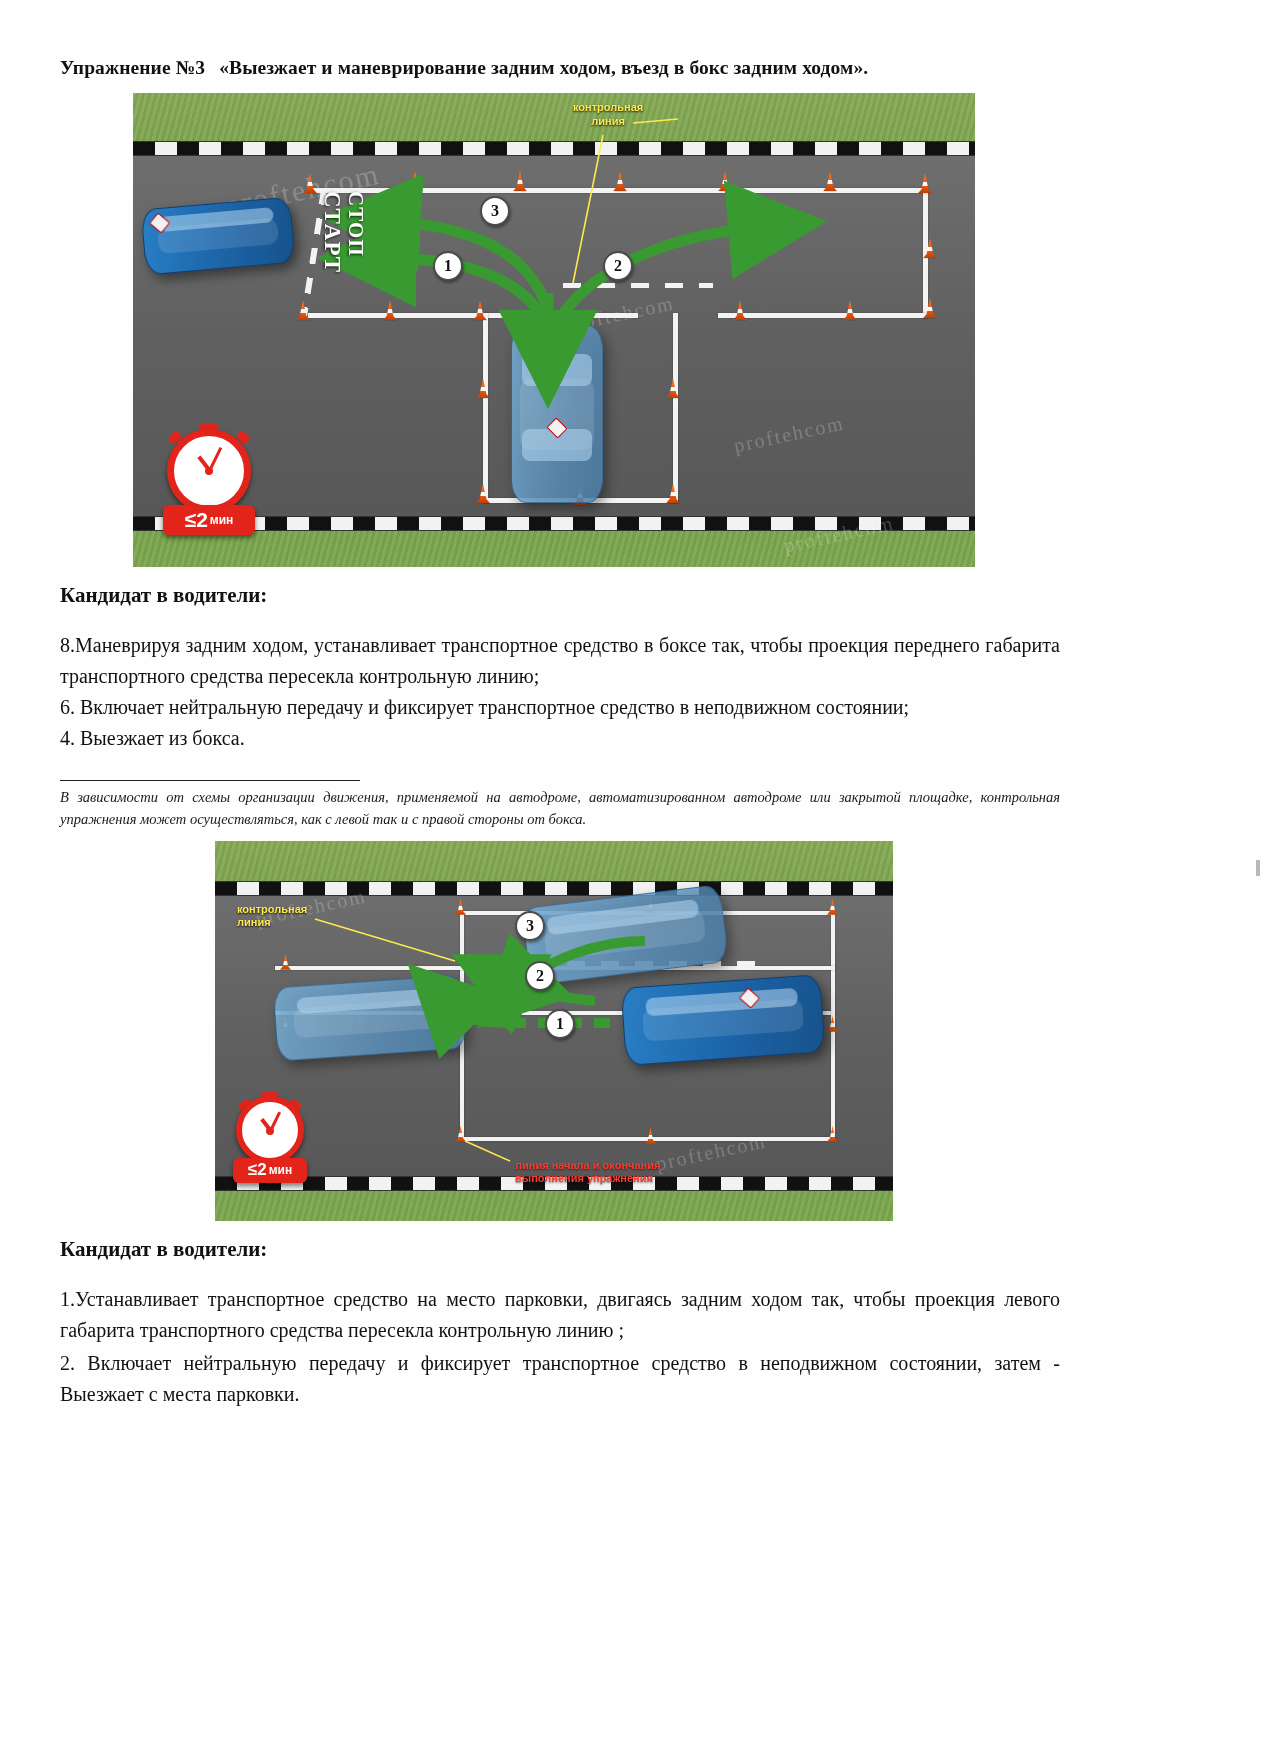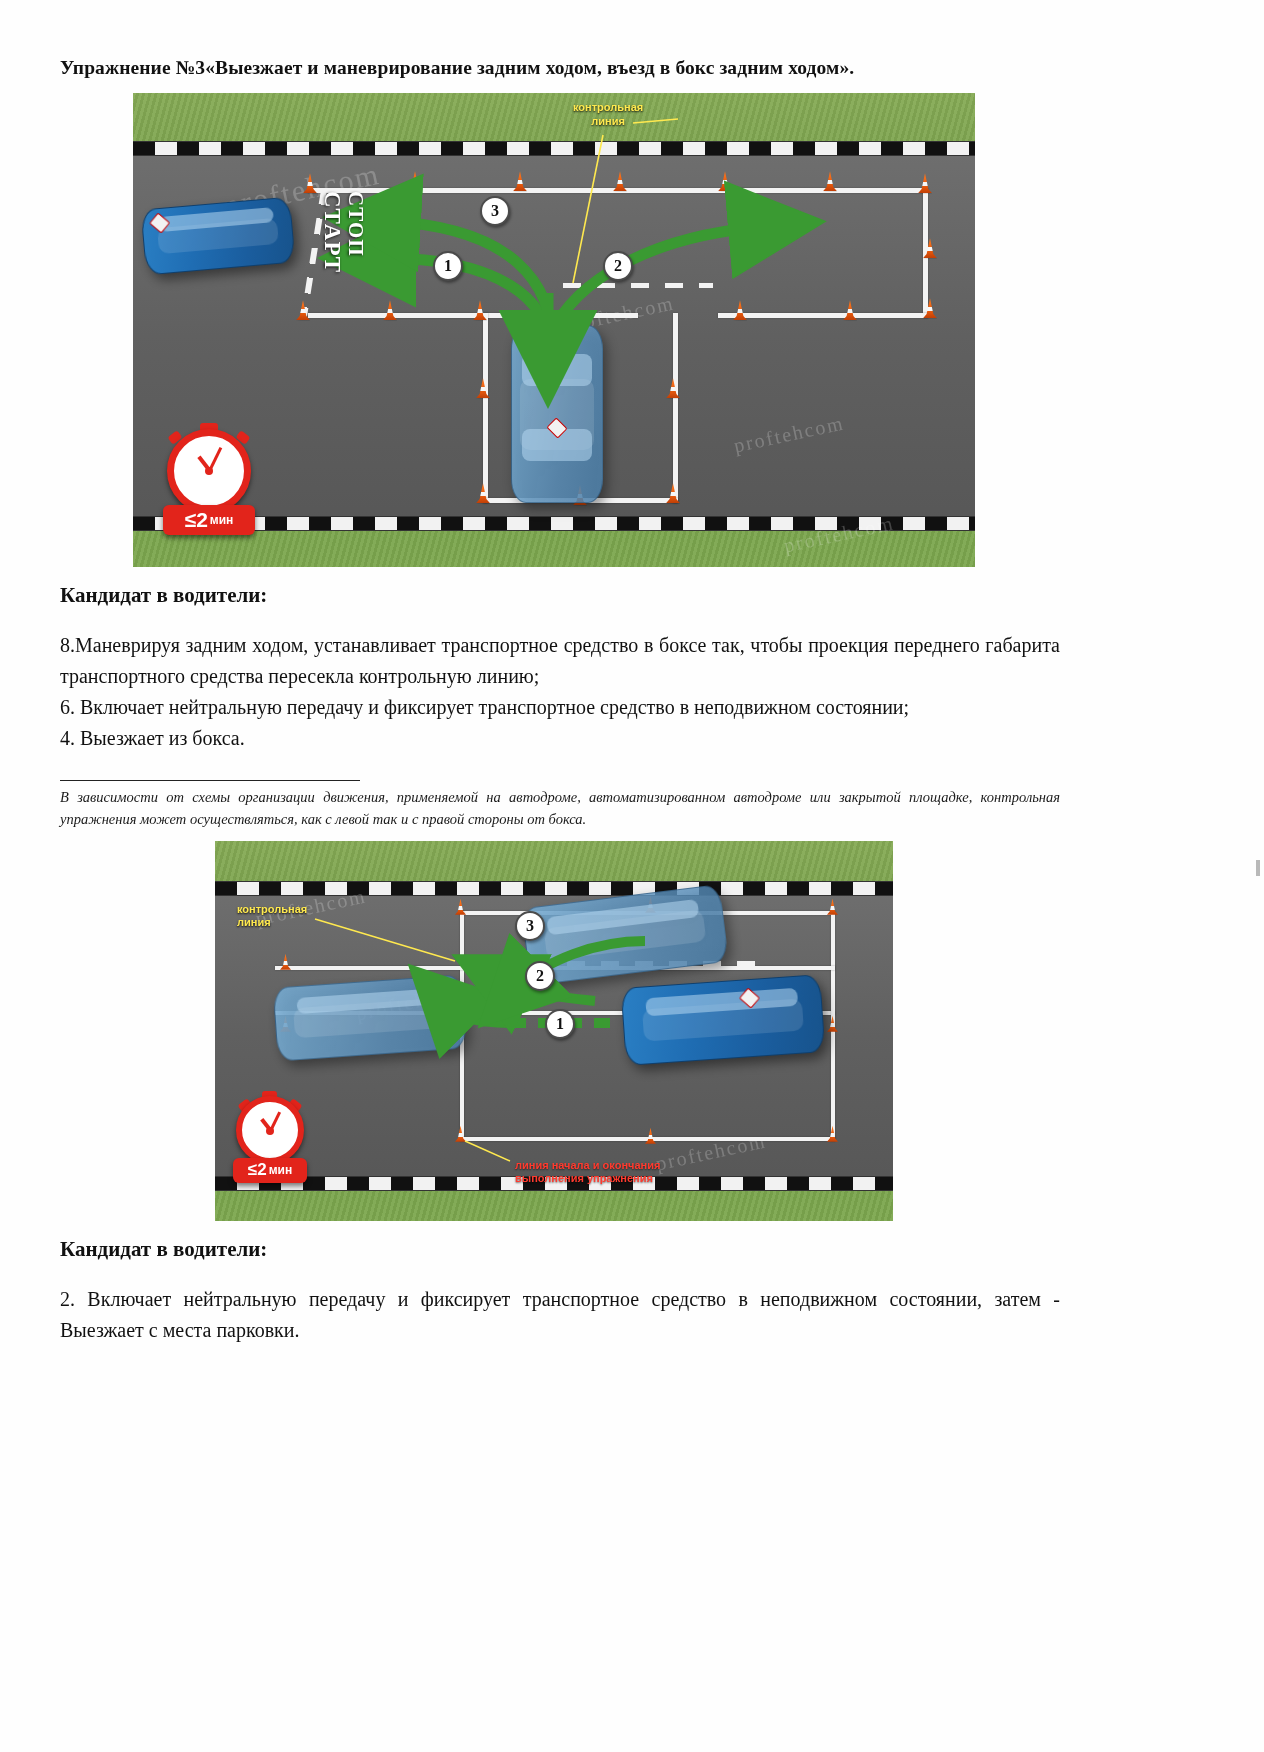--- a/index.html
+++ b/index.html
@@ -30,21 +30,21 @@
   }
 
   
   h1.ex-title {
     font-size: 19.5px;
     font-weight: bold;
     margin: 0 0 12px 0;
     line-height: 1.35;
     letter-spacing: 0.1px;
   }
-  h1.ex-title .num { }
+  h1.ex-title .num { margin-right: 14px; }
   .ex4-title {
     font-size: 19.5px;
     font-weight: bold;
     margin: 0;
     line-height: 1.45;
     padding-left: 0px;
   }
   .ex4-title .num { margin-right: 14px; }
 
   h2.subhead {
@@ -516,18 +516,19 @@
         <div class="hand m"></div>
         <div class="pin"></div>
         <div class="label">
           <span>≤2</span>
             <small>мин</small>
         </div>
       </div>
     </div>
 
     <h2 class="subhead">Кандидат в водители:</h2>
+    <p class="body-text lead">1.Устанавливает транспортное средство на место парковки, двигаясь задним ходом так, чтобы проекция левого габарита транспортного средства пересекла контрольную линию ;</p>
     <p class="body-text">2. Включает нейтральную передачу и фиксирует транспортное средство   в неподвижном состоянии, затем - Выезжает с места парковки.</p>
 
   </div>
 
   <div class="edge-mark" style="top:860px;"></div>
 </div>
 
 </body></html>

